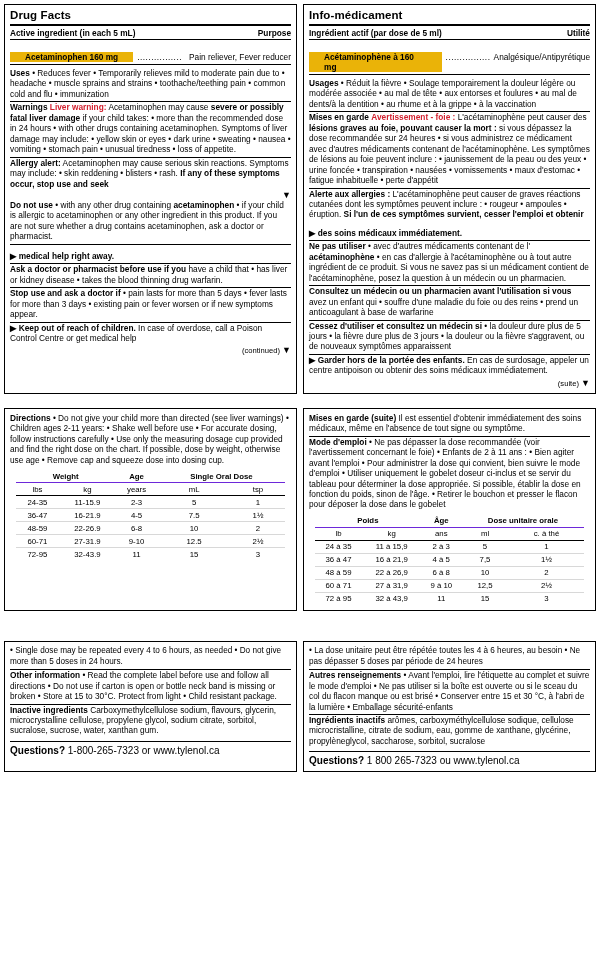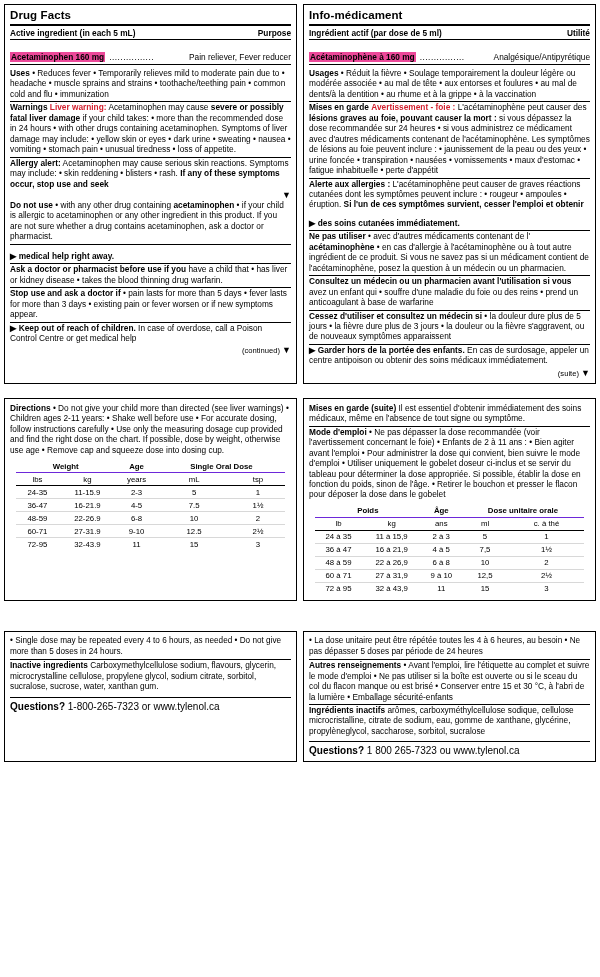--- a/index.html
+++ b/index.html
@@ -53,23 +53,23 @@
   .ai-line {
     font-size: 8.3px;
     display: flex;
     align-items: baseline;
     border-bottom: 1px solid #000;
     padding-bottom: 2px;
     margin-bottom: 3px;
     gap: 2px;
   }
   .hl {
-    background: #ec4899;
+    background: #eab308;
     font-weight: bold;
-    padding: 0 1px;
+    padding: 0 15px;
   }
   .dots {
     flex: 1 1 auto;
     overflow: hidden;
     white-space: nowrap;
     font-size: 8.3px;
     letter-spacing: .5px;
     color: #000;
     padding: 0 2px;
   }
@@ -225,21 +225,21 @@
       </div>
 
       <div class="sect">
         <b>Alerte aux allergies :</b>
         <span class="body">L'acétaminophène peut causer de graves réactions cutanées dont les symptômes peuvent inclure :  • rougeur  • ampoules  • éruption.</span>
         <b>Si l'un de ces symptômes survient, cesser l'emploi et obtenir</b>
       </div>
 
       <div class="sect bordered" style="margin-top:6px;">
         <b>▶</b>
-        <b>des soins cutanées immédiatement.</b>
+        <b>des soins médicaux immédiatement.</b>
       </div>
 
       <div class="sect bordered">
         <b>Ne pas utiliser</b>
         <span class="body">• avec d'autres médicaments contenant de l'</span>
         <b>acétaminophène</b>
         <span class="body">• en cas d'allergie à l'acétaminophène ou à tout autre ingrédient de ce produit. Si vous ne savez pas si un médicament contient de l'acétaminophène, posez la question à un médecin ou un pharmacien.</span>
       </div>
 
       <div class="sect bordered">
@@ -388,20 +388,24 @@
           </tr>
         </tbody>
       </table>
     </div>
   </div>
 
   <div class="panel-row block3">
 
     <div class="panel left">
       <div class="sect bordered bullets">• Single dose may be repeated every 4 to 6 hours, as needed  • Do not give more than 5 doses in 24 hours.</div>
+      <div class="sect bordered">
+        <b>Other information</b>
+        <span class="body">• Read the complete label before use and follow all directions  • Do not use if carton is open or bottle neck band is missing or broken  • Store at 15 to 30°C. Protect from light  • Child resistant package.</span>
+      </div>
       <div class="sect">
         <b>Inactive ingredients</b>
         <span class="body">Carboxymethylcellulose sodium, flavours, glycerin, microcrystalline cellulose, propylene glycol, sodium citrate, sorbitol, sucralose, sucrose, water, xanthan gum.</span>
       </div>
       <div class="q">
         <span>Questions?</span>
         <span class="num">1-800-265-7323 or www.tylenol.ca</span>
       </div>
     </div>
 

